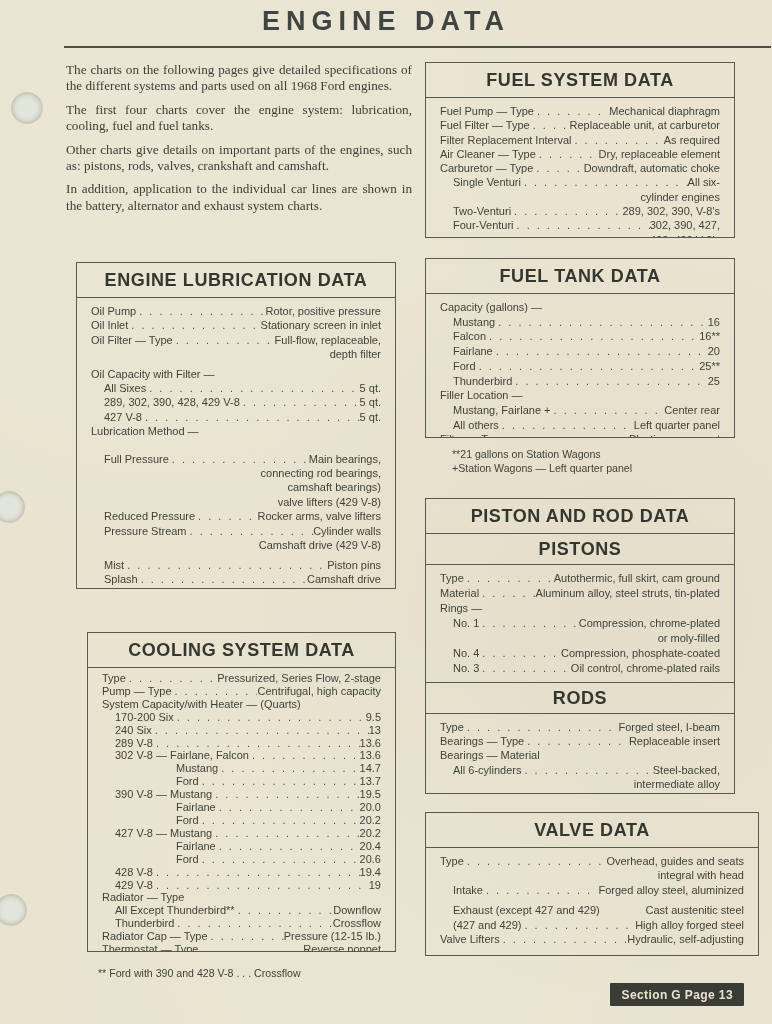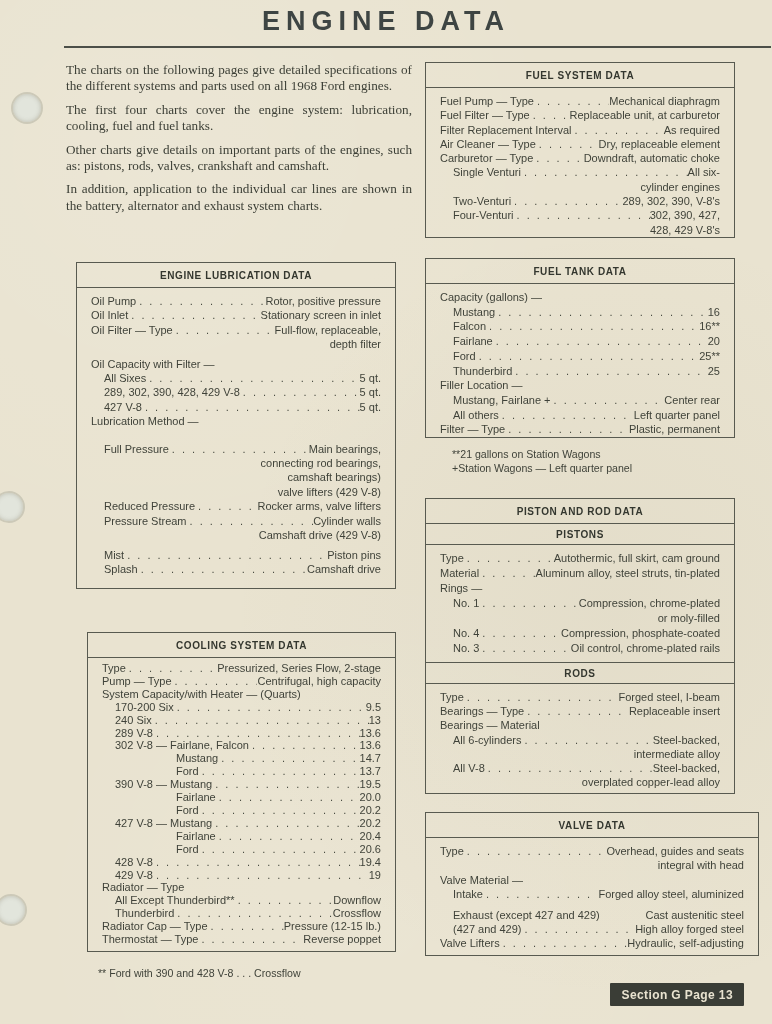--- a/index.html
+++ b/index.html
@@ -29,21 +29,21 @@
     position:absolute;left:66px;top:62px;width:346px;
     font-family:"Liberation Serif","DejaVu Serif",serif;
     font-size:13.2px;line-height:16.4px;color:#3c3f36;text-align:justify;
   }
   .intro p{margin:0 0 7px 0;}
   .box{
     position:absolute;border:1px solid #585a50;background:transparent;
     box-sizing:border-box;overflow:hidden;
   }
   .box-title{
-    text-align:center;font-weight:700;font-size:10px;letter-spacing:.6px;
+    text-align:center;font-weight:700;font-size:18px;letter-spacing:.6px;
     color:#34372f;padding:7px 0 6px 0;border-bottom:1px solid #585a50;
   }
   .box-title.sub{padding:5px 0 4px 0;}
   .box-body{padding:6px 14px 4px 12px;font-size:11px;color:#3f4239;}
   .spec-row{display:flex;align-items:baseline;}
   .lbl{white-space:nowrap;flex:0 0 auto;}
   .ind0{margin-left:2px;}
   .ind1{margin-left:15px;}
   .ind2{margin-left:76px;}
   .leader{
@@ -475,23 +475,20 @@
   <div class="box-body lh-valve">
       <div class="spec-row">
         <span class="lbl ind0">Type</span>
         <span class="leader">. . . . . . . . . . . . . . . . . . . . . . . . . . . . . . . . . . . . . . . . . . . . . . . . . . . . . . . . . . . . . . . . . . . . . . .</span>
         <span class="val">Overhead, guides and seats</span>
       </div>
       <div class="spec-row">
         <span class="cont">integral with head</span>
       </div>
       <div class="spec-row">
-        <span class="lbl ind0">Valve Material —</span>
-      </div>
-      <div class="spec-row">
         <span class="lbl ind1">Intake</span>
         <span class="leader">. . . . . . . . . . . . . . . . . . . . . . . . . . . . . . . . . . . . . . . . . . . . . . . . . . . . . . . . . . . . . . . . . . . . . . .</span>
         <span class="val">Forged alloy steel, aluminized</span>
       </div>
       <div class="row-gap" style="height: 6px;"></div>
       <div class="spec-row">
         <span class="lbl ind1">Exhaust (except 427 and 429)</span>
         <span class="leader"></span>
         <span class="val">Cast austenitic steel</span>
       </div>

